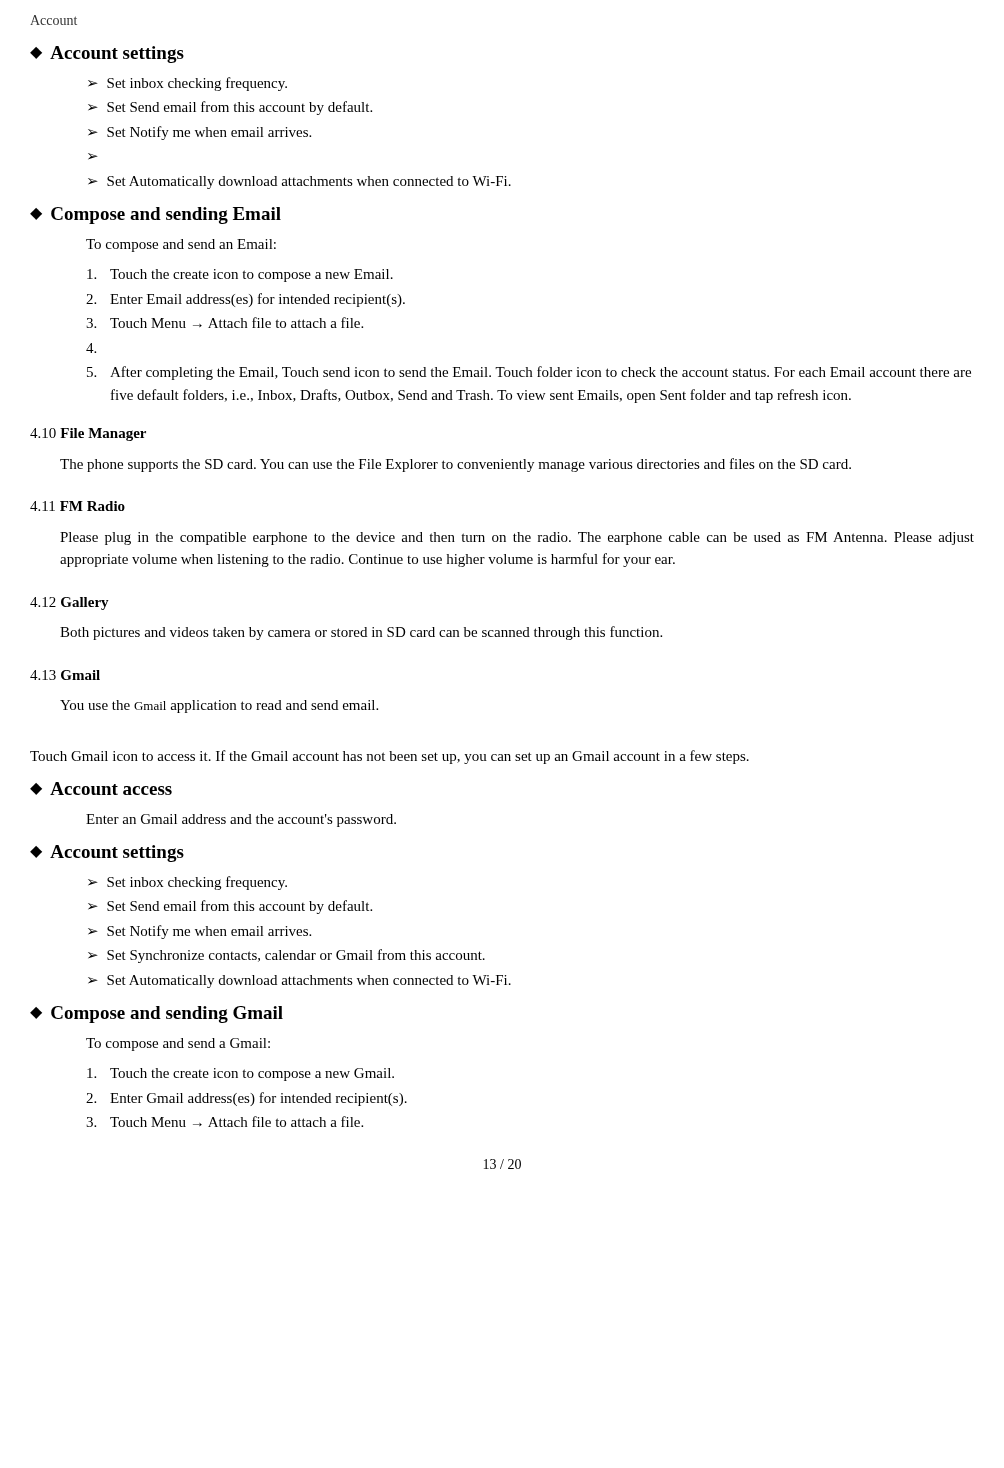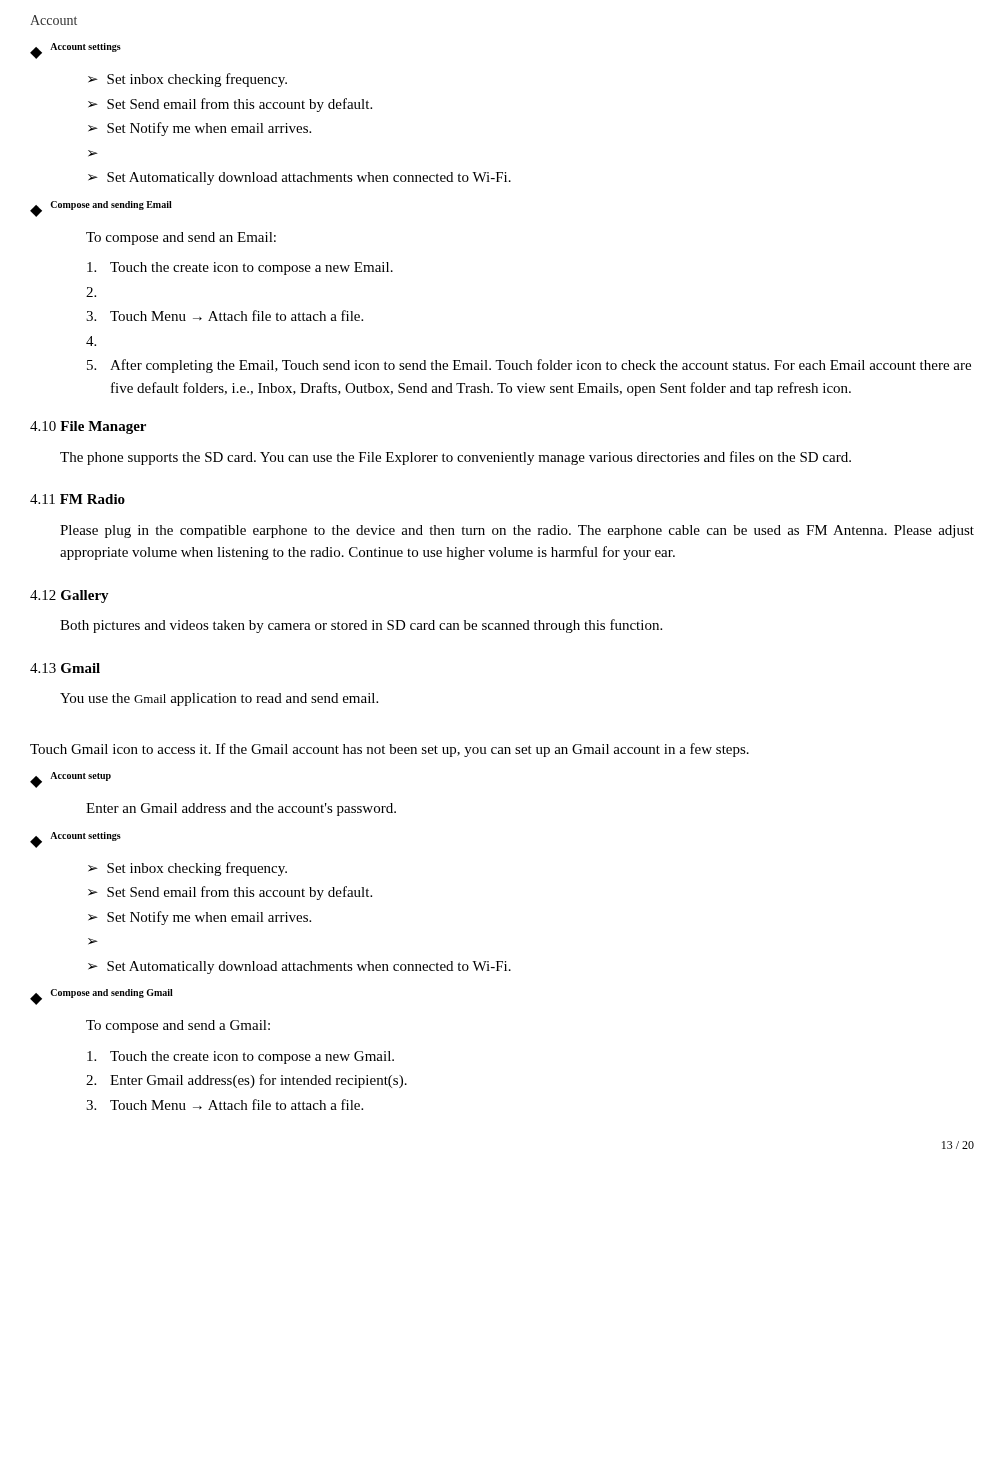--- a/index.html
+++ b/index.html
@@ -20,21 +20,21 @@
     }
     .diamond {
       color: #000;
       font-size: 16px;
       margin-right: 8px;
       margin-top: 1px;
       flex-shrink: 0;
     }
     .section-title {
       font-weight: bold;
-      font-size: 10px;
+      font-size: 19px;
     }
     .sub-list {
       margin-left: 56px;
       margin-bottom: 4px;
     }
     .sub-list li {
       list-style: none;
       display: flex;
       align-items: flex-start;
       margin: 2px 0;
@@ -74,23 +74,23 @@
     .heading-number {
       font-weight: normal;
       margin-right: 4px;
       font-size: 15px;
     }
     .indent-para {
       margin: 4px 0 8px 30px;
       text-align: justify;
     }
     .page-footer {
-      text-align: right;
+      text-align: center;
       margin-top: 20px;
-      font-size: 12px;
+      font-size: 14px;
     }
     .top-label {
       font-size: 14px;
       color: #333;
       margin-bottom: 4px;
     }
   </style>
 </head>
 <body>
 
@@ -127,20 +127,21 @@
   <span class="section-title">Compose and sending Email</span>
 </div>
 <div class="body-para" style="margin-left:56px;">To compose and send an Email:</div>
 <ol class="numbered-list">
   <li>
       <span class="num">1.</span>
       <span>Touch the create icon to compose a new Email.</span>
     </li>
   <li>
       <span class="num">2.</span>
+      <span>Enter Email address(es) for intended recipient(s).</span>
     </li>
   <li>
       <span class="num">3.</span>
       <span>Touch Menu  →  Attach file to attach a file.</span>
     </li>
   <li>
       <span class="num">4.</span>
     </li>
   <li>
       <span class="num">5.</span>
@@ -168,21 +169,21 @@
 
 <div class="section-heading-line">
   <span class="heading-number">4.13</span>
   <span class="section-heading">Gmail</span>
 </div>
 <div class="indent-para">You use the <span style="font-size:13px;">Gmail</span> application to read and send email.</div>
 <div class="body-para" style="text-align:justify;margin-top:28px;">Touch Gmail icon to access it. If the Gmail account has not been set up, you can set up an Gmail account in a few steps.</div>
 
 <div class="section-bullet">
   <span class="diamond">◆</span>
-  <span class="section-title">Account setup</span>
+  <span class="section-title">Account access</span>
 </div>
 <div class="body-para" style="margin-left:56px;">Enter an Gmail address and the account's password.</div>
 
 <div class="section-bullet">
   <span class="diamond">◆</span>
   <span class="section-title">Account settings</span>
 </div>
 <ul class="sub-list">
   <li>
       <span class="arrow-bullet">➢</span>
@@ -191,20 +192,21 @@
   <li>
       <span class="arrow-bullet">➢</span>
       <span>Set Send email from this account by default.</span>
     </li>
   <li>
       <span class="arrow-bullet">➢</span>
       <span>Set Notify me when email arrives.</span>
     </li>
   <li>
       <span class="arrow-bullet">➢</span>
+      <span>Set Synchronize contacts, calendar or Gmail from this account.</span>
     </li>
   <li>
       <span class="arrow-bullet">➢</span>
       <span>Set Automatically download attachments when connected to Wi-Fi.</span>
     </li>
 </ul>
 
 <div class="section-bullet">
   <span class="diamond">◆</span>
   <span class="section-title">Compose and sending Gmail</span>

